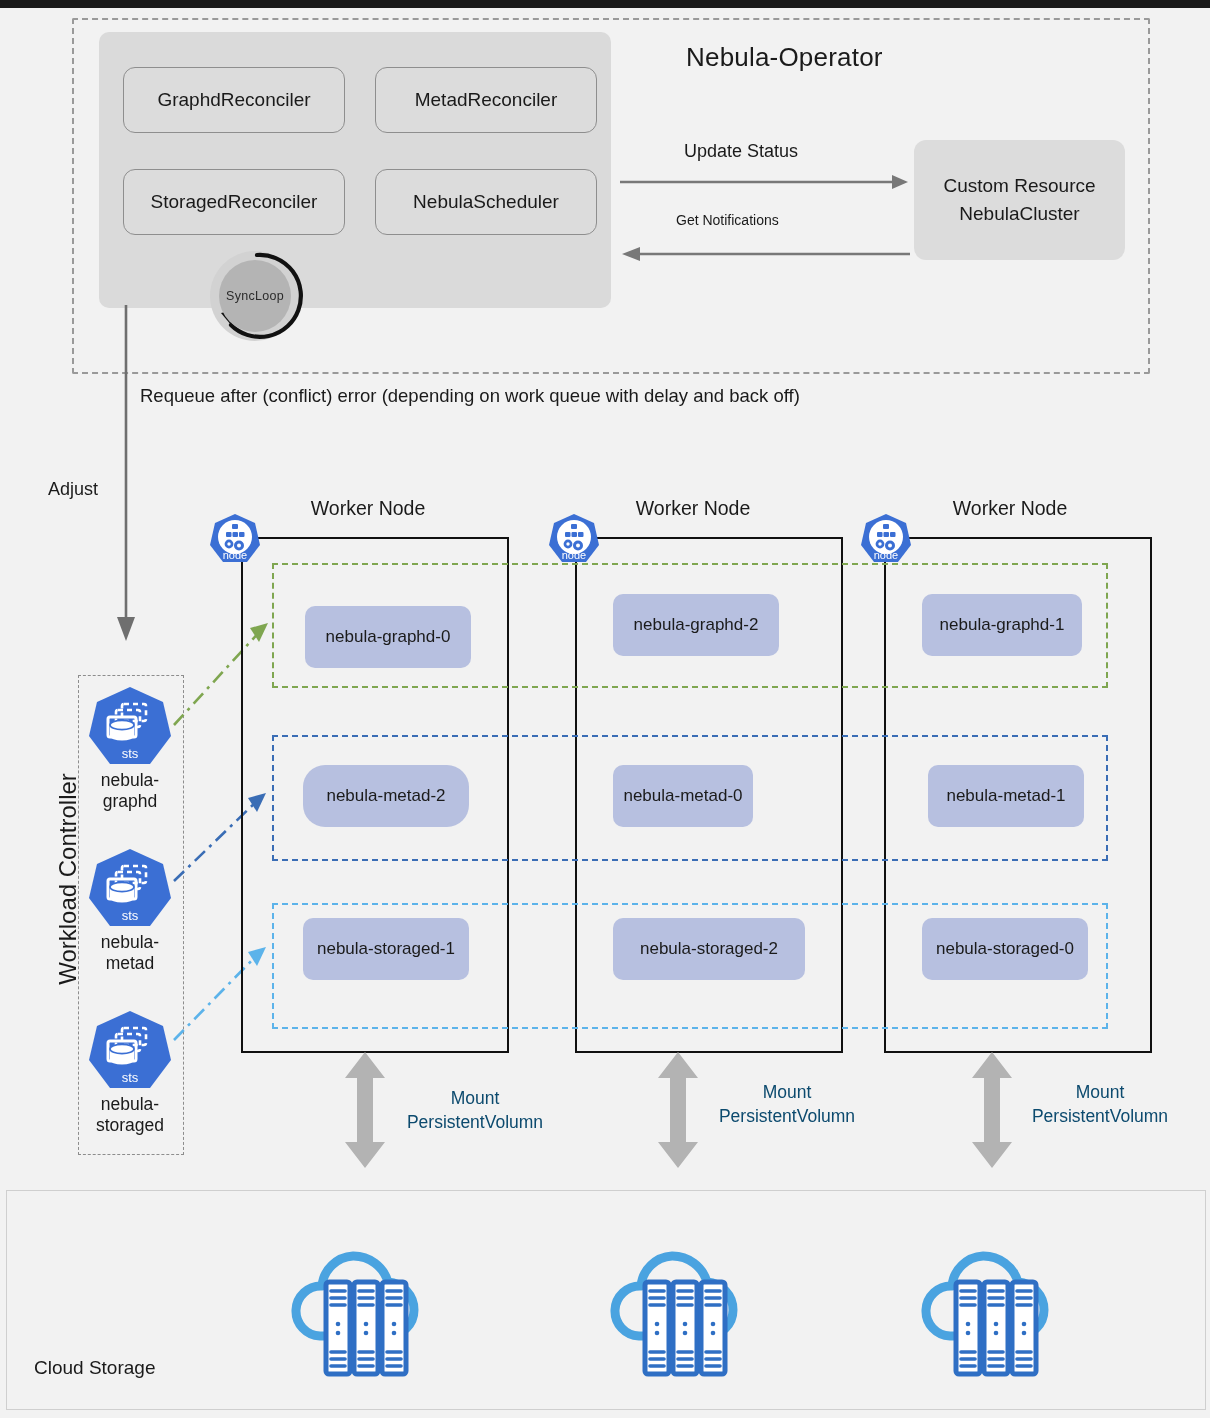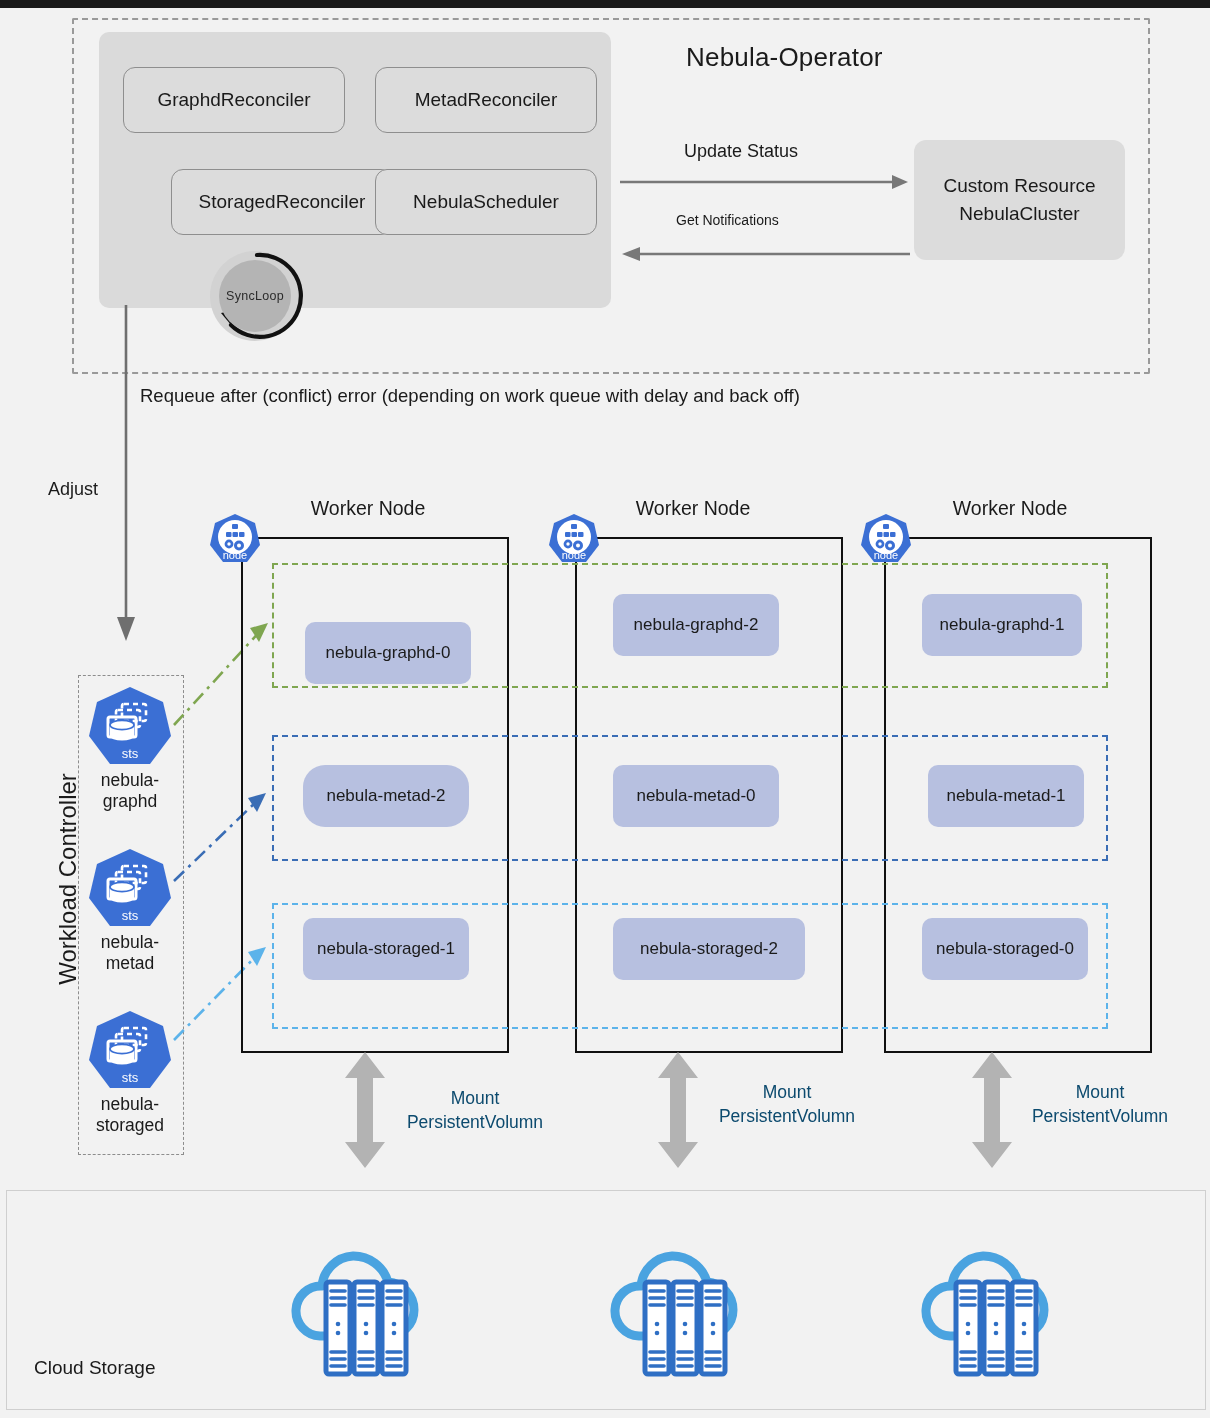--- a/index.html
+++ b/index.html
@@ -28,21 +28,21 @@
     background:#dadada;border-radius:10px;
   }
   .recbox{
     width:220px;height:64px;background:#dcdcdc;
     border:1.4px solid #8e8e8e;border-radius:12px;
     display:flex;align-items:center;justify-content:center;
     font-size:19px;color:#1a1a1a;
   }
   #rec-graphd{left:123px;top:67px;}
   #rec-metad{left:375px;top:67px;}
-  #rec-storaged{left:123px;top:169px;margin-left:48px;}
+  #rec-storaged{left:123px;top:169px;}
   #rec-scheduler{left:375px;top:169px;}
 
   
   #syncloop-wrap{left:205px;top:251px;width:110px;height:92px;}
   #syncloop-halo{
     position:absolute;left:5px;top:0px;width:90px;height:90px;border-radius:50%;
     background:#d2d2d2;
   }
   #syncloop-core{
     position:absolute;left:14px;top:9px;width:72px;height:72px;border-radius:50%;
@@ -106,25 +106,25 @@
   #band-graphd{left:272px;top:563px;width:832px;height:121px;border-color:#7fa650;}
   #band-metad{left:272px;top:735px;width:832px;height:122px;border-color:#3a6db5;}
   #band-storaged{left:272px;top:903px;width:832px;height:122px;border-color:#5cb3ea;}
 
   
   .pod{
     height:62px;background:#b7c0e0;border-radius:10px;
     display:flex;align-items:center;justify-content:center;
     font-size:17px;color:#1b1b1b;white-space:nowrap;
   }
-  #pod-g0{left:305px;top:622px;width:166px;}
+  #pod-g0{left:305px;top:606px;width:166px;}
   #pod-g2{left:613px;top:594px;width:166px;}
   #pod-g1{left:922px;top:594px;width:160px;}
   #pod-m2{left:303px;top:765px;width:166px;border-radius:22px;}
-  #pod-m0{left:613px;top:765px;width:166px;}
+  #pod-m0{left:613px;top:765px;width:140px;}
   #pod-m1{left:928px;top:765px;width:156px;}
   #pod-s1{left:303px;top:918px;width:166px;}
   #pod-s2{left:613px;top:918px;width:192px;}
   #pod-s0{left:922px;top:918px;width:166px;}
 
   
   .mount-arrow{width:44px;height:116px;}
   #mount-0{left:343px;top:1052px;}
   #mount-1{left:656px;top:1052px;}
   #mount-2{left:970px;top:1052px;}

